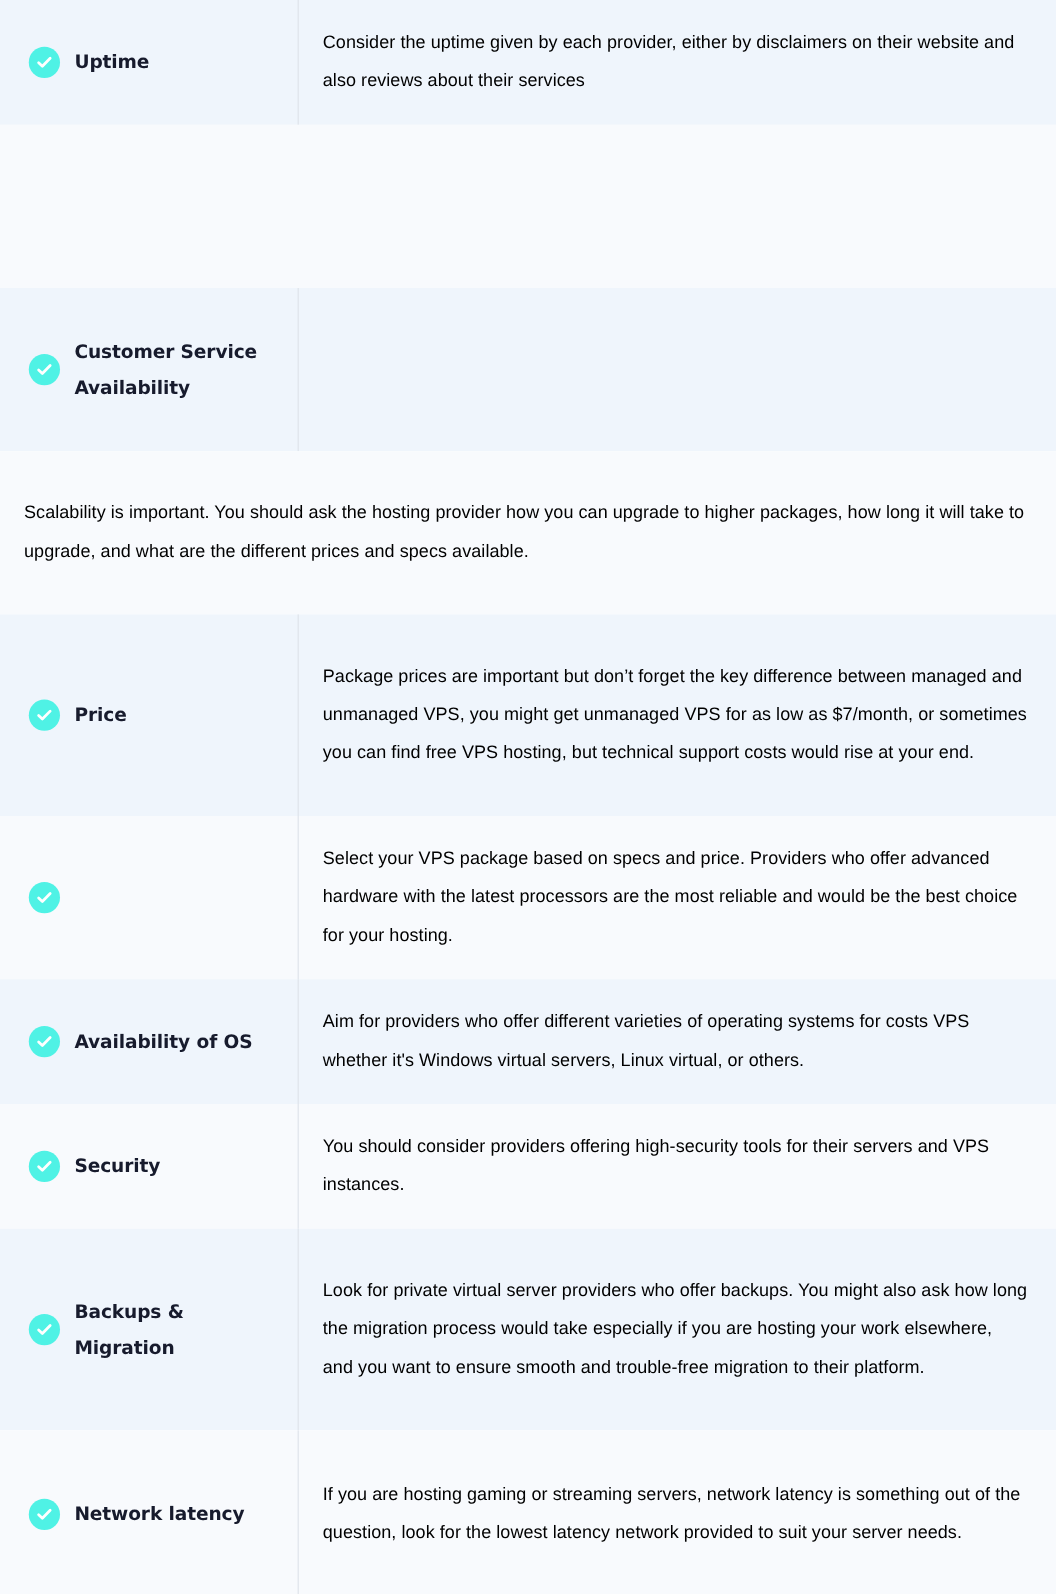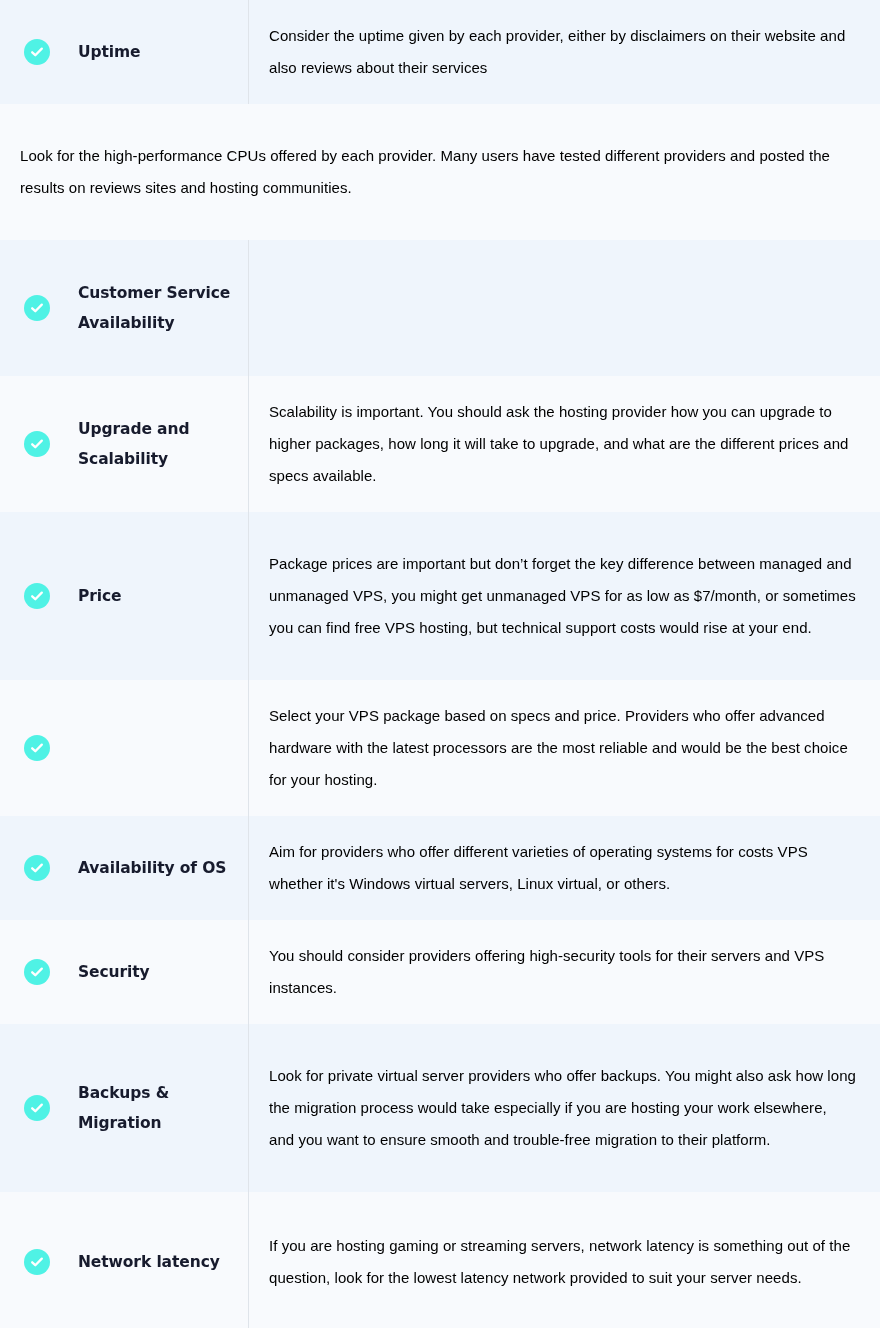--- a/index.html
+++ b/index.html
@@ -26,21 +26,20 @@
   .row.even { background:#f8fafd; }
 
   .cell-label {
     width:249px;
     flex:0 0 249px;
     display:flex;
     align-items:center;
     padding:18px 14px 18px 24px;
     border-right:1px solid #dfe4ea;
     position:relative;
-    gap:16px;
   }
   .cell-desc {
     flex:1 1 auto;
     display:flex;
     align-items:center;
     padding:18px 24px 18px 20px;
   }
 
   .check-icon {
     flex:0 0 26px;
@@ -99,45 +98,34 @@
           </svg>
       </span>
       <span class="label-text">Uptime</span>
     </div>
     <div class="cell-desc">
       <span class="desc-text">Consider the uptime given by each provider, either by disclaimers on their website and also reviews about their services</span>
     </div>
   </div>
 
   <div class="row even r1">
-    <div class="cell-desc">
-      <span class="desc-text">Look for the high-performance CPUs offered by each provider. Many users have tested different providers and posted the results on reviews sites and hosting communities.</span>
-    </div>
   </div>
 
   <div class="row odd r2">
     <div class="cell-label">
       <span class="check-icon">
         <svg width="16" height="16" viewBox="0 0 16 16">
             <path d="M3.2 8.3 L6.3 11.2 L12.8 4.6" fill="none" stroke="#ffffff" stroke-width="2.3" stroke-linecap="round" stroke-linejoin="round"></path>
           </svg>
       </span>
       <span class="label-text">Customer Service Availability</span>
     </div>
   </div>
 
   <div class="row even r3">
-    <div class="cell-label">
-      <span class="check-icon">
-        <svg width="16" height="16" viewBox="0 0 16 16">
-            <path d="M3.2 8.3 L6.3 11.2 L12.8 4.6" fill="none" stroke="#ffffff" stroke-width="2.3" stroke-linecap="round" stroke-linejoin="round"></path>
-          </svg>
-      </span>
-      <span class="label-text">Upgrade and Scalability</span>
-    </div>
     <div class="cell-desc">
       <span class="desc-text">Scalability is important. You should ask the hosting provider how you can upgrade to higher packages, how long it will take to upgrade, and what are the different prices and specs available.</span>
     </div>
   </div>
 
   <div class="row odd r4">
     <div class="cell-label">
       <span class="check-icon">
         <svg width="16" height="16" viewBox="0 0 16 16">
             <path d="M3.2 8.3 L6.3 11.2 L12.8 4.6" fill="none" stroke="#ffffff" stroke-width="2.3" stroke-linecap="round" stroke-linejoin="round"></path>

